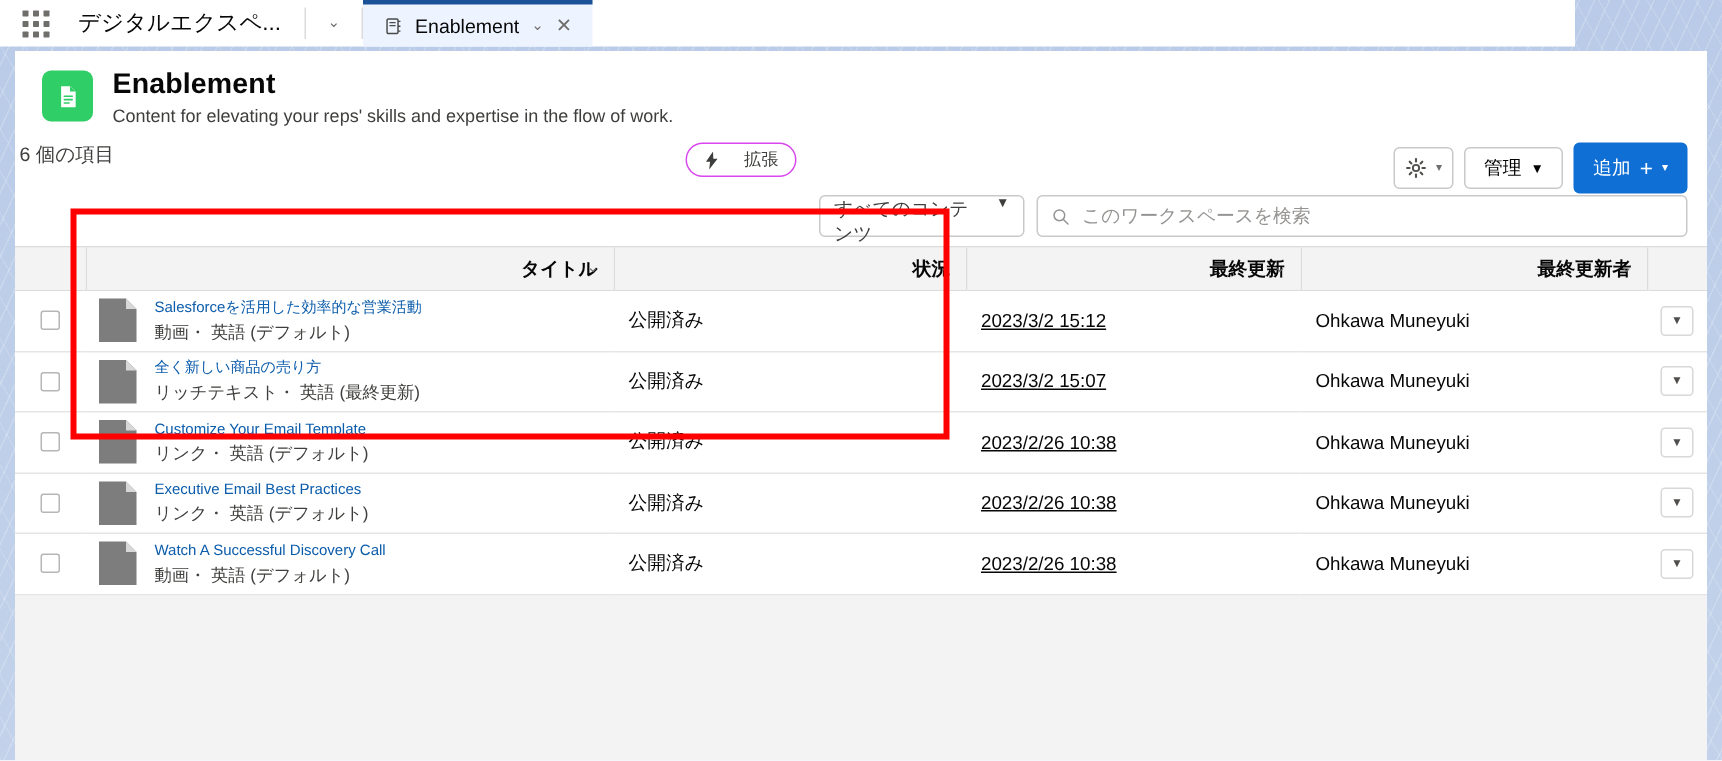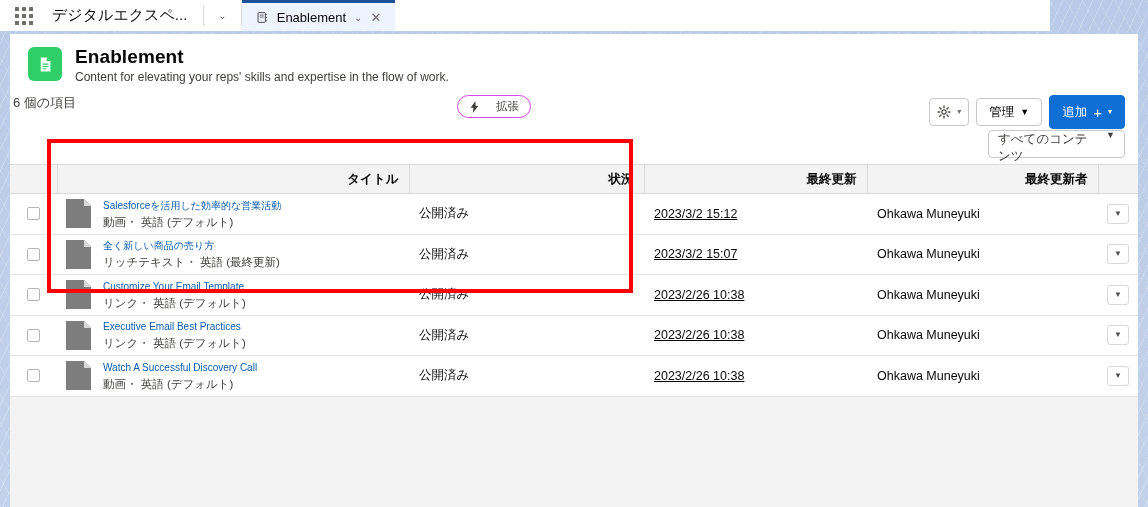--- a/index.html
+++ b/index.html
@@ -230,20 +230,27 @@
           <span>追加</span>
           <span style="font-size:15px;line-height:1;">+</span>
           <span class="caret-sm" style="color:#fff">▾</span>
         </div>
       </div>
 
       <div id="filterrow">
         <div id="contentfilter">
           <span>すべてのコンテンツ</span>
           <span class="caret-d" style="color:#3e3e3c">▼</span>
+        </div>
+        <div id="searchbox">
+          <svg width="13" height="13" viewBox="0 0 16 16">
+            <circle cx="6.8" cy="6.8" r="4.6" fill="none" stroke="#969492" stroke-width="1.3"></circle>
+            <line x1="10.3" y1="10.3" x2="14.2" y2="14.2" stroke="#969492" stroke-width="1.3" stroke-linecap="round"></line>
+          </svg>
+          <input type="text" placeholder="このワークスペースを検索" value="" style="">
         </div>
       </div>
     </div>
 
     <div id="tablewrap">
       <table>
         <colgroup>
           <col class="c-check">
             <col class="c-title">
             <col class="c-status">

